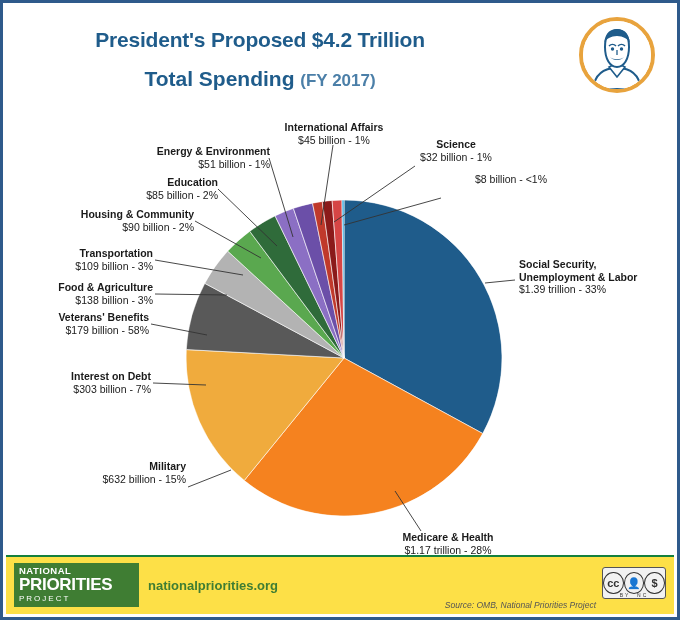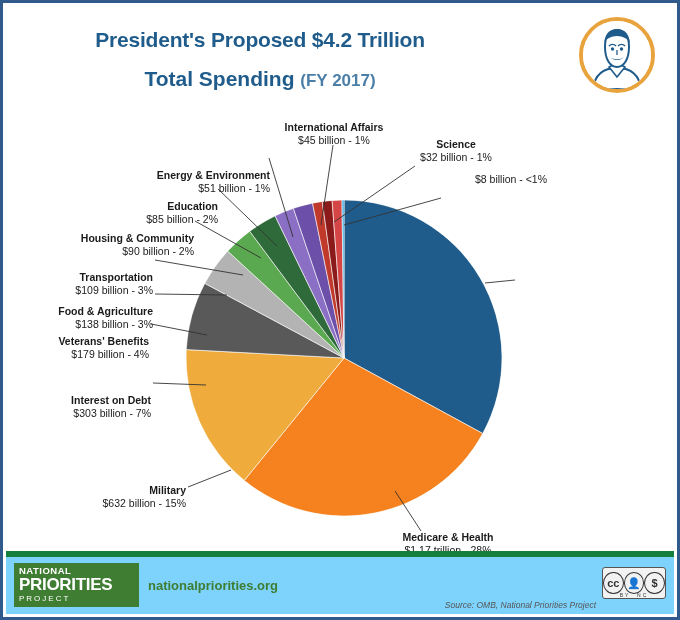--- a/index.html
+++ b/index.html
@@ -85,37 +85,37 @@
     white-space: nowrap;
   }
   .label .lname {
     font-weight: bold;
     display: block;
   }
   .label .lval {
     display: block;
   }
   .label.right { text-align: left; }
-  .label.left { text-align: right; margin-top: 24px; }
+  .label.left { text-align: right; }
   .label.center { text-align: center; }
   svg.leaders {
     position: absolute;
     left: 0; top: 0;
     width: 680px; height: 620px;
     pointer-events: none;
   }
   
   #footer {
     position: absolute;
     left: 3px;
     right: 3px;
     bottom: 3px;
     height: 57px;
-    background: #7dd3fc;
-    border-top: 6px solid #15803d;
+    background: #fde047;
+    border-top: 2px solid #15803d;
   }
   #logo {
     position: absolute;
     left: 8px;
     top: 6px;
     width: 125px;
     height: 44px;
     background: #3f7d33;
     color: #ffffff;
     box-sizing: border-box;
@@ -245,39 +245,44 @@
       <path d="M290 234 L266 155"></path>
 
       <path d="M318 222 L330 142"></path>
 
       <path d="M331 219 L412 163"></path>
 
       <path d="M341 222 L438 195"></path>
     </g>
   </svg>
 
+  <div class="label right" style="left:516px; top:255px;">
+    <span class="lname">Social Security,</span>
+    <span class="lname">Unemployment &amp; Labor</span>
+    <span class="lval">$1.39 trillion - 33%</span>
+  </div>
 
   <div class="label center" style="left:360px; top:528px; width:170px;">
     <span class="lname">Medicare &amp; Health</span>
     <span class="lval">$1.17 trillion - 28%</span>
   </div>
 
   <div class="label left" style="left:35px; top:457px; width:148px;">
     <span class="lname">Military</span>
     <span class="lval">$632 billion - 15%</span>
   </div>
 
   <div class="label left" style="left:10px; top:367px; width:138px;">
     <span class="lname">Interest on Debt</span>
     <span class="lval">$303 billion - 7%</span>
   </div>
 
   <div class="label left" style="left:10px; top:308px; width:136px;">
     <span class="lname">Veterans' Benefits</span>
-    <span class="lval">$179 billion - 4%</span>
+    <span class="lval">$179 billion - 58%</span>
   </div>
 
   <div class="label left" style="left:6px; top:278px; width:144px;">
     <span class="lname">Food &amp; Agriculture</span>
     <span class="lval">$138 billion - 3%</span>
   </div>
 
   <div class="label left" style="left:10px; top:244px; width:140px;text-align:right;">
     <span class="lname">Transportation</span>
     <span class="lval">$109 billion - 3%</span>

